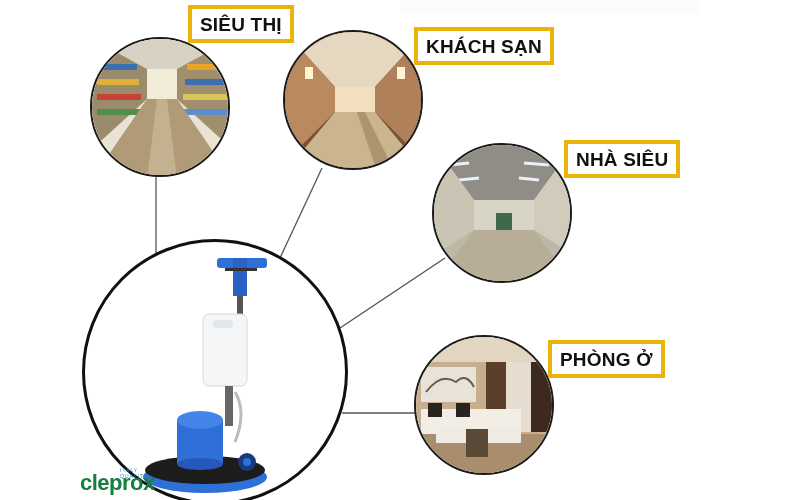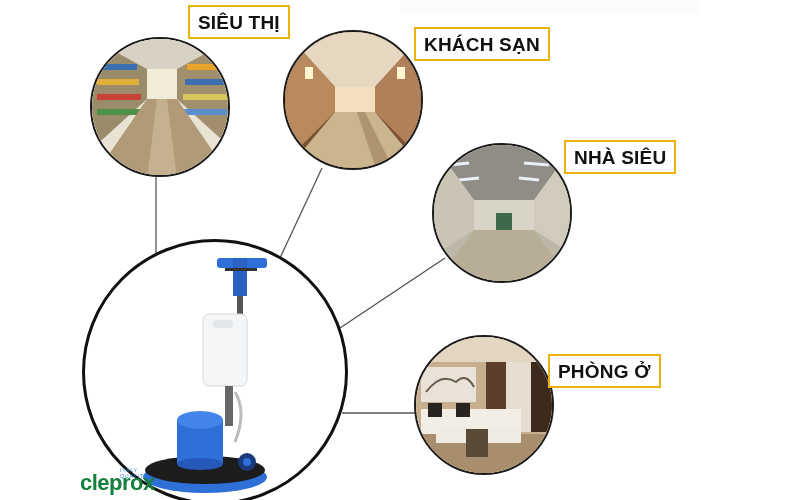--- a/index.html
+++ b/index.html
@@ -1,19 +1,19 @@
 <!DOCTYPE html>
 <html><head>
 <meta charset="utf-8">
 <style>
   html, body { margin:0; padding:0; }
   body { width:800px; height:500px; background:#ffffff; position:relative; overflow:hidden; font-family:"Liberation Sans", sans-serif; }
   svg.lines { position:absolute; left:0; top:0; }
   .photo { position:absolute; border-radius:50%; border:2px solid #1a1a1a; overflow:hidden; box-sizing:border-box; }
-  .label { position:absolute; background:#fff; border:2px solid #eab308; font-weight:bold; color:#111; font-size:19px; line-height:1; padding:6px 8px 5px 8px; white-space:nowrap; letter-spacing:0.2px; }
+  .label { position:absolute; background:#fff; border:4px solid #eab308; font-weight:bold; color:#111; font-size:19px; line-height:1; padding:6px 8px 5px 8px; white-space:nowrap; letter-spacing:0.2px; }
   .main-circle { position:absolute; left:82px; top:239px; width:266px; height:266px; border-radius:50%; border:3px solid #111; box-sizing:border-box; background:#fff; }
   .logo { position:absolute; left:80px; top:470px; }
   .logo-text { font-family:"Liberation Sans", sans-serif; font-weight:bold; font-size:22px; color:#15803d; letter-spacing:-0.5px; }
   .logo-sub { position:absolute; left:40px; top:-3px; font-size:5px; color:#2a83c8; letter-spacing:1px; }
   .topbar { position:absolute; left:400px; top:0; width:300px; height:14px; background:#fcfcfc; }
 </style>
 </head>
 <body>
 
 <div class="topbar"></div>
@@ -92,21 +92,21 @@
     <rect x="90" y="25" width="25" height="70" fill="#e6ddd0"></rect>
     <rect x="115" y="25" width="25" height="70" fill="#3e2a1c"></rect>
     <rect x="5" y="72" width="100" height="25" fill="#f2eee6"></rect>
     <rect x="12" y="66" width="14" height="14" fill="#2a2420"></rect>
     <rect x="40" y="66" width="14" height="14" fill="#2a2420"></rect>
     <rect x="0" y="97" width="140" height="43" fill="#a88e6c"></rect>
     <rect x="20" y="92" width="85" height="14" fill="#f0ebe2"></rect>
     <rect x="50" y="92" width="22" height="28" fill="#5a4a38"></rect>
   </svg>
 </div>
-<div class="label" style="left:548px;top:354px;text-align:center;">PHÒNG Ở</div>
+<div class="label" style="left:548px;top:340px;text-align:center;">PHÒNG Ở</div>
 
 <div class="main-circle">
   <svg width="260" height="260" viewBox="0 0 260 260" style="position:absolute;left:0;top:0;">
 
     <rect x="132" y="16" width="50" height="10" rx="3" fill="#2f6fd8"></rect>
     <rect x="148" y="16" width="14" height="38" fill="#2a62c4"></rect>
     <rect x="140" y="26" width="32" height="3" fill="#333"></rect>
     <rect x="152" y="54" width="6" height="20" fill="#555"></rect>
 
     <rect x="118" y="72" width="44" height="72" rx="6" fill="#f4f6f8" stroke="#d4d8dc" stroke-width="1"></rect>

